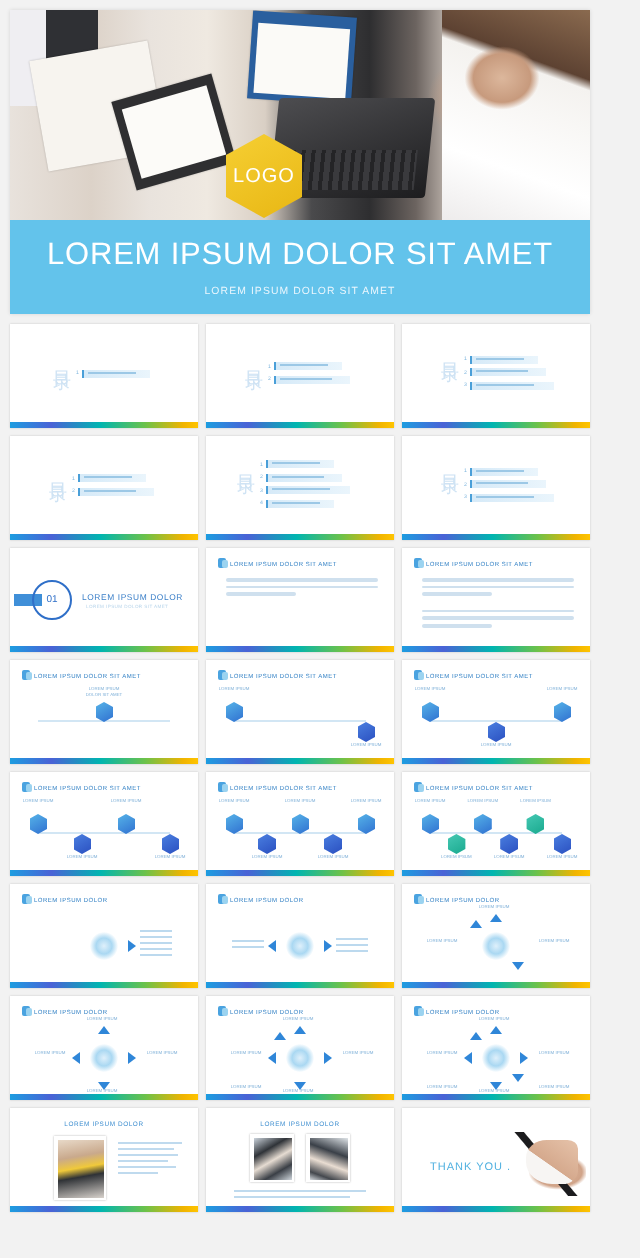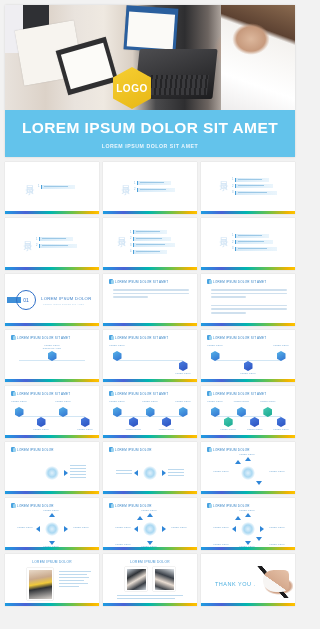--- a/index.html
+++ b/index.html
@@ -8,21 +8,21 @@
     background: #f2f2f2;
     font-family: "Liberation Sans", sans-serif;
     overflow: hidden;
   }
   .page { width: 300px; height: 629px; position: relative; background: #f2f2f2; }
 
   
   .cover {
     position: relative; width: 290px; height: 152px;
     margin: 5px auto 0; background: #fff;
-    box-shadow: 0 0 2px rgba(0,0,0,.12); overflow: hidden; font-weight: bold;
+    box-shadow: 0 0 2px rgba(0,0,0,.12); overflow: hidden;
   }
   .cover-photo {
     position: absolute; left:0; top:0; width:290px; height:108px;
     background:
       radial-gradient(ellipse 60px 40px at 252px 44px, #d8b49a 0%, #c39a80 40%, rgba(195,154,128,0) 72%),
       radial-gradient(ellipse 42px 60px at 268px 80px, #f2f0ee 0%, rgba(242,240,238,0) 70%),
       linear-gradient(90deg,
         #e8e2dc 0%, #dcd2c8 14%, #e9e3dd 24%,
         #efe9e1 34%, #d9cfc4 44%, #4a4a4c 52%,
         #2e2e30 62%, #6c6460 70%, #e0d6cd 78%,

